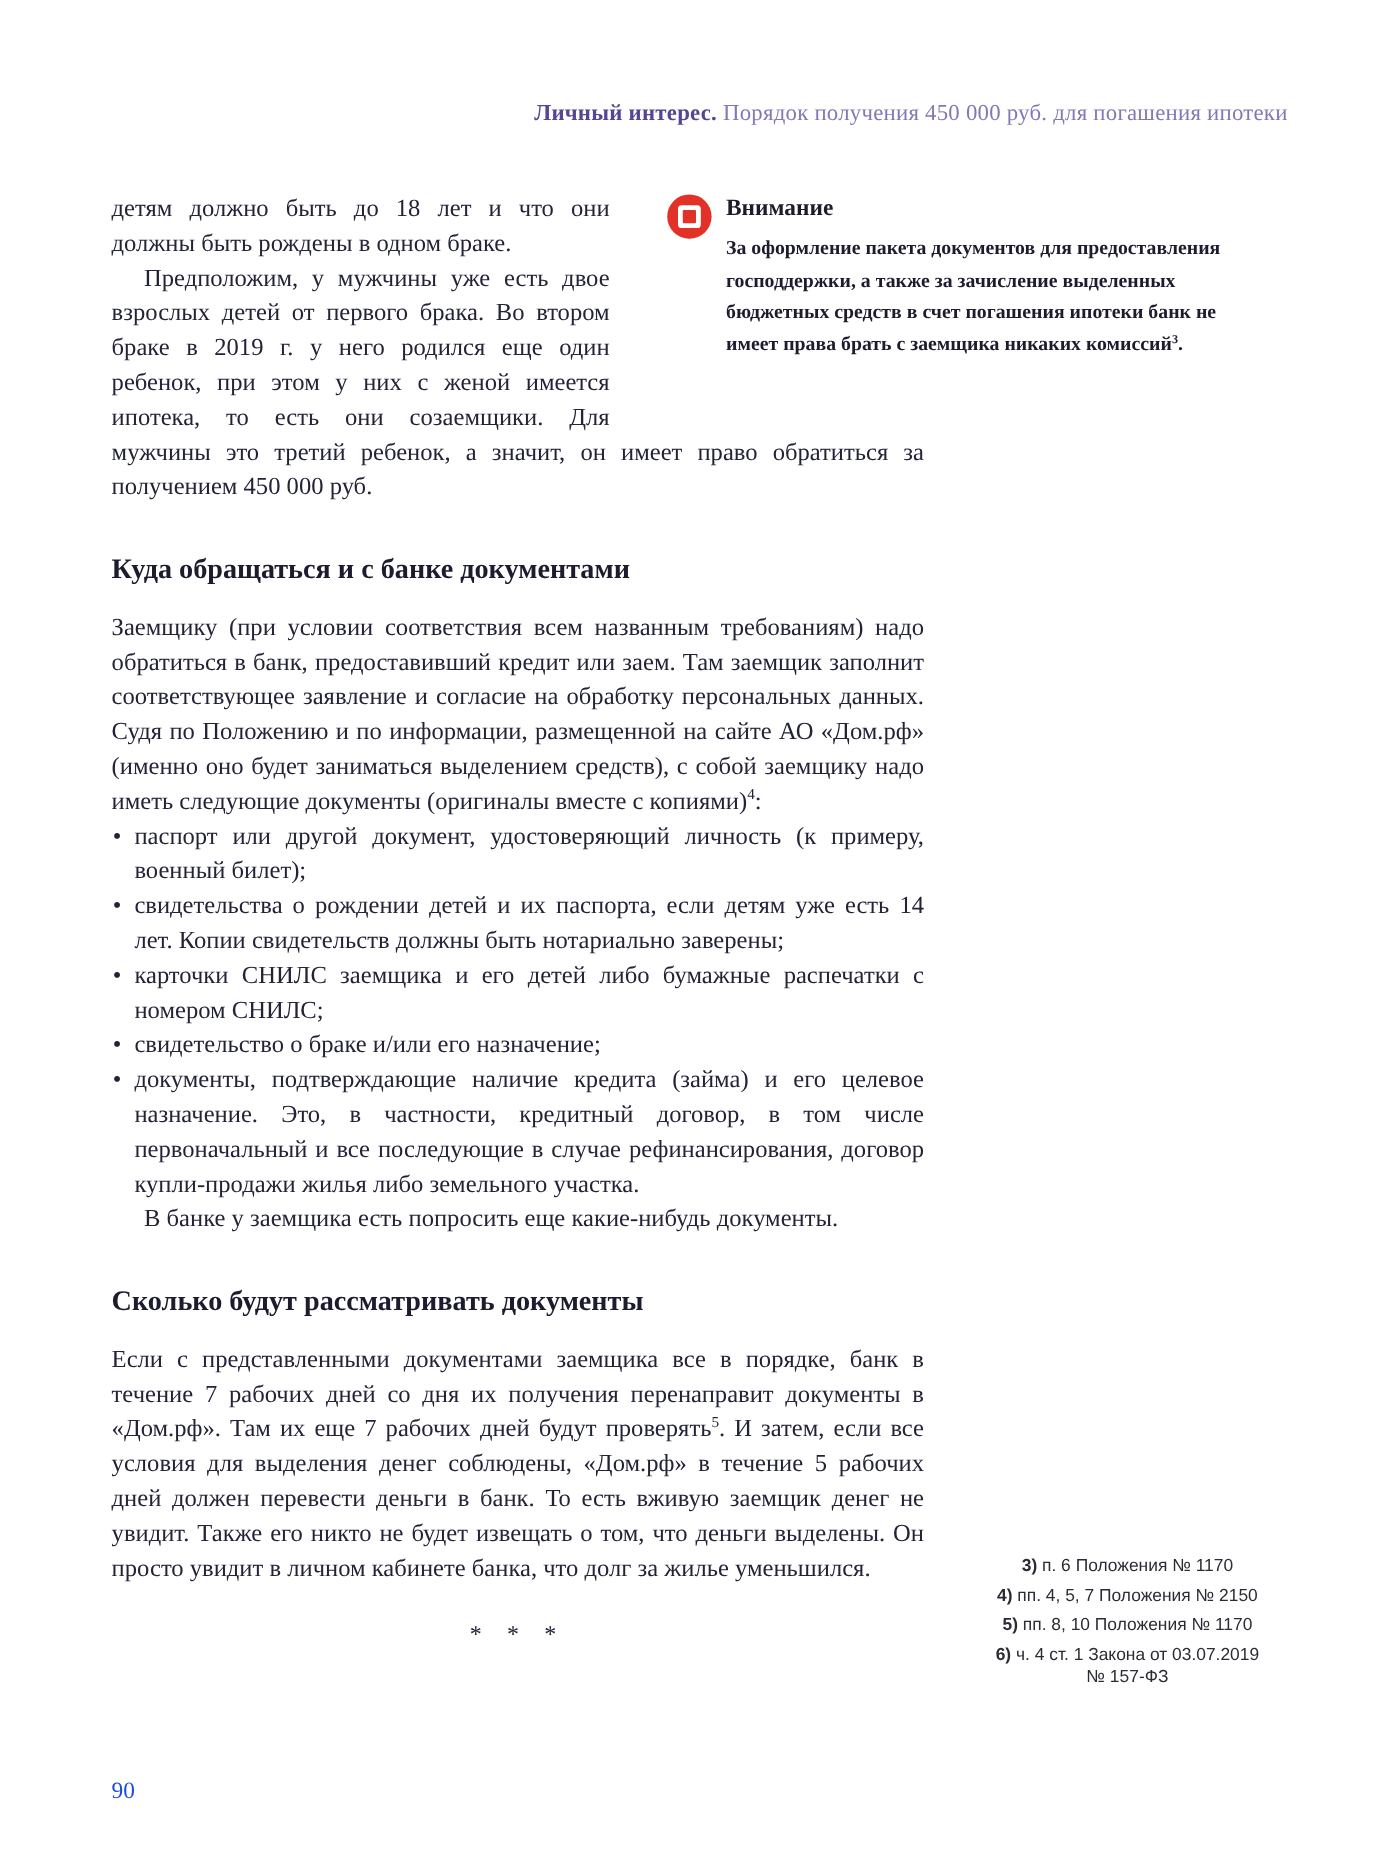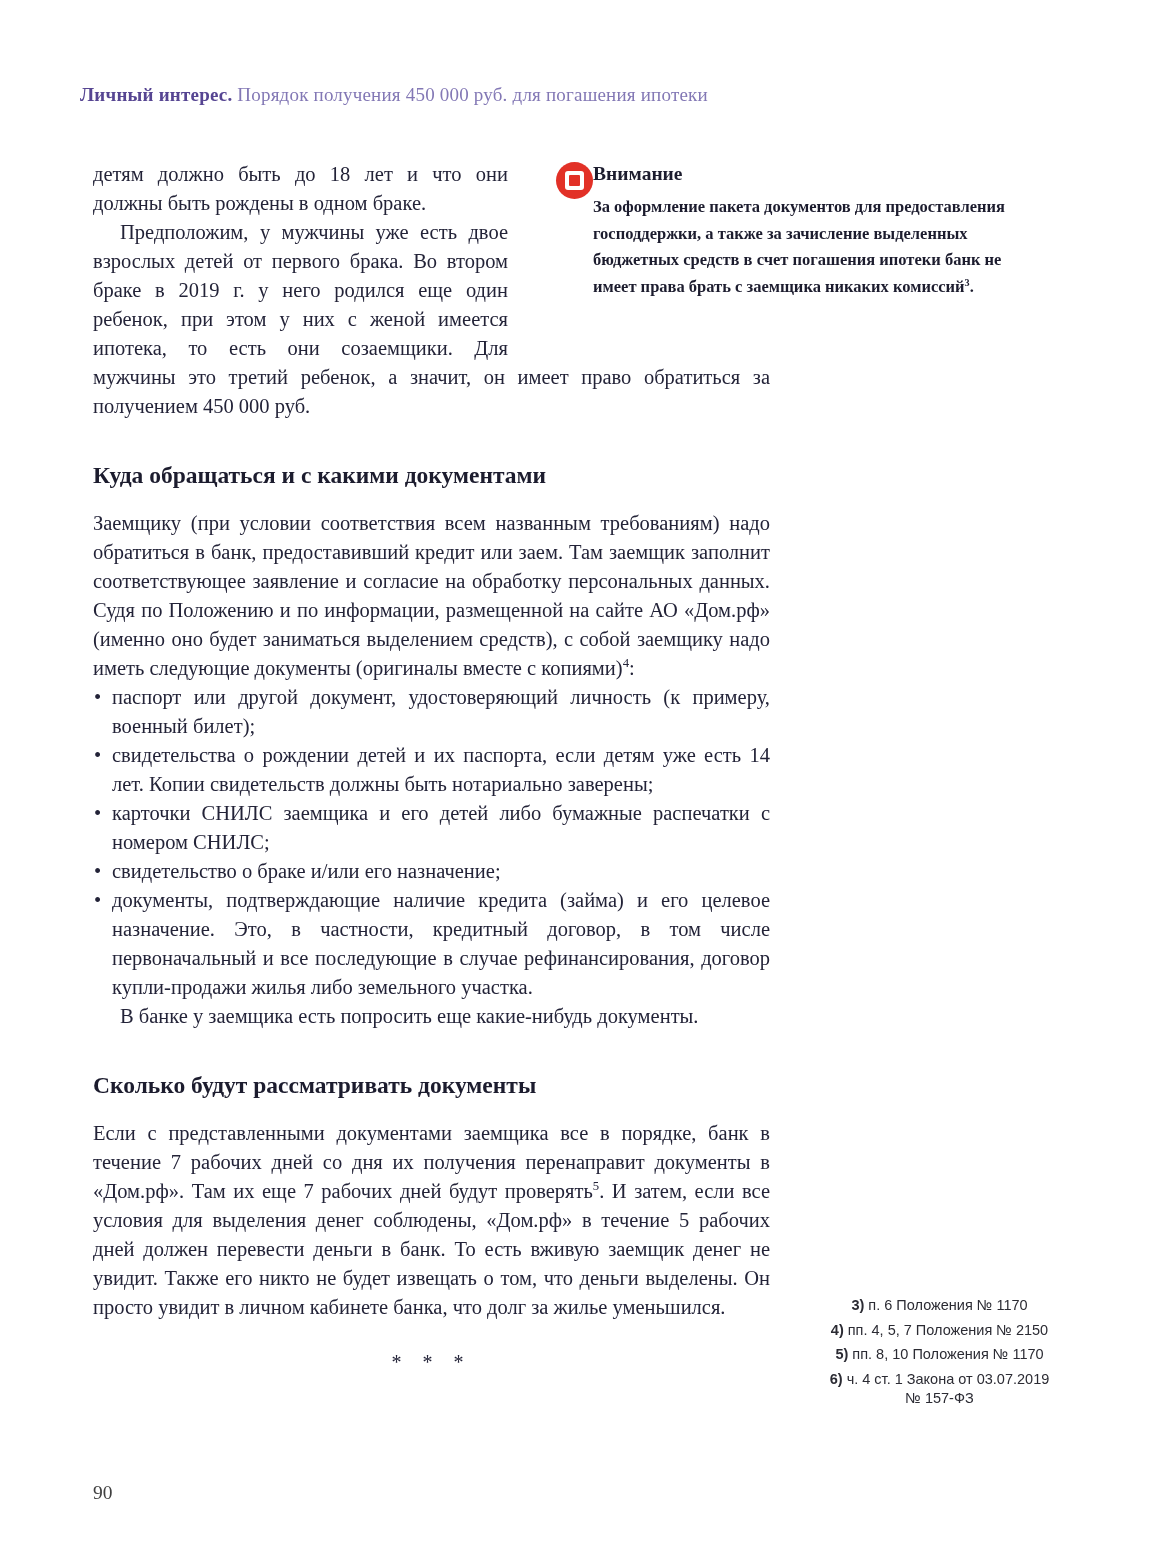--- a/index.html
+++ b/index.html
@@ -6,39 +6,39 @@
   .page{
     position:relative;
     width:1163px;height:1559px;
     background:#ffffff;
     font-family:"Liberation Serif", serif;
     color:#232338;
     overflow:hidden;
   }
   
   .running-head{
-    position:absolute;top:84px;left:80px;width:980px;
-    font-size:19px;letter-spacing:.2px;
+    position:absolute;top:84px;left:93px;width:980px;
+    font-size:19px;letter-spacing:.2px;text-align:right;
   }
   .rh-bold{font-weight:bold;color:#564592;}
   .rh-rest{color:#8378b5;}
 
   
   .content{
     position:absolute;top:160px;left:93px;width:677px;
     font-size:20.5px;line-height:29px;
     text-align:justify;
   }
   .para{margin:0;}
   .indent{text-indent:27px;}
 
   
   .attention{
     position:absolute;left:463px;top:0;width:488px;
-    display:flex;text-align:left;
+    display:flex;gap:12px;text-align:left;
   }
   .attention-icon{
     width:37px;height:37px;border-radius:50%;
     background:#e23127;flex-shrink:0;position:relative;margin-top:2px;
   }
   .attention-icon .sq-white{
     position:absolute;inset:0;margin:auto;width:19px;height:19px;
     background:#ffffff;border-radius:3px;
   }
   .attention-icon .sq-red{
@@ -76,21 +76,21 @@
   .footnotes{
     position:absolute;left:822px;top:1296px;width:235px;
     font-family:"Liberation Sans", sans-serif;
     font-size:14.5px;line-height:19.5px;color:#2b2b33;text-align:center;
   }
   .fn{margin-bottom:5px;}
   .fn b{font-weight:bold;}
 
   .page-number{
     position:absolute;left:93px;top:1482px;
-    font-size:19.5px;color:#404040;
+    font-size:19.5px;color:#1d4ed8;
   }
 </style>
 </head>
 <body>
 
 <div class="page">
 
   <div class="running-head">
     <span class="rh-bold">Личный интерес.</span><span class="rh-rest"> Порядок получения 450 000 руб. для погашения ипотеки</span>
   </div>
@@ -107,21 +107,21 @@
         <p class="attention-body"><span>За оформление пакета документов для предоставления господдержки, а также за зачисление выделенных бюджетных средств в счет погашения ипотеки банк не имеет права брать с заемщика никаких комиссий</span><sup class="fn-ref">3</sup><span>.</span></p>
       </div>
     </div>
 
     <div class="intro-block">
       <div class="float-spacer"></div>
       <p class="para">детям должно быть до 18 лет и что они должны быть рождены в одном браке.</p>
       <p class="para indent">Предположим, у мужчины уже есть двое взрослых детей от первого брака. Во втором браке в 2019 г. у него родился еще один ребенок, при этом у них с женой имеется ипотека, то есть они созаемщики. Для мужчины это третий ребенок, а значит, он имеет право обратиться за получением 450 000 руб.</p>
     </div>
 
-    <h2 class="section-heading">Куда обращаться и с какими документами</h2>
+    <h2 class="section-heading">Куда обращаться и с банке документами</h2>
 
     <p class="para"><span>Заемщику (при условии соответствия всем названным требованиям) надо обратиться в банк, предоставивший кредит или заем. Там заемщик заполнит соответствующее заявление и согласие на обработку персональных данных. Судя по Положению и по информации, размещенной на сайте АО «Дом.рф» (именно оно будет заниматься выделением средств), с собой заемщику надо иметь следующие документы (оригиналы вместе с копиями)</span><sup class="fn-ref">4</sup><span>:</span></p>
 
     <ul class="bullets">
       <li>паспорт или другой документ, удостоверяющий личность (к примеру, военный билет);</li>
       <li>свидетельства о рождении детей и их паспорта, если детям уже есть 14 лет. Копии свидетельств должны быть нотариально заверены;</li>
       <li>карточки СНИЛС заемщика и его детей либо бумажные распечатки с номером СНИЛС;</li>
       <li>свидетельство о браке и/или его назначение;</li>
       <li>документы, подтверждающие наличие кредита (займа) и его целевое назначение. Это, в частности, кредитный договор, в том числе первоначальный и все последующие в случае рефинансирования, договор купли-продажи жилья либо земельного участка.</li>
     </ul>

